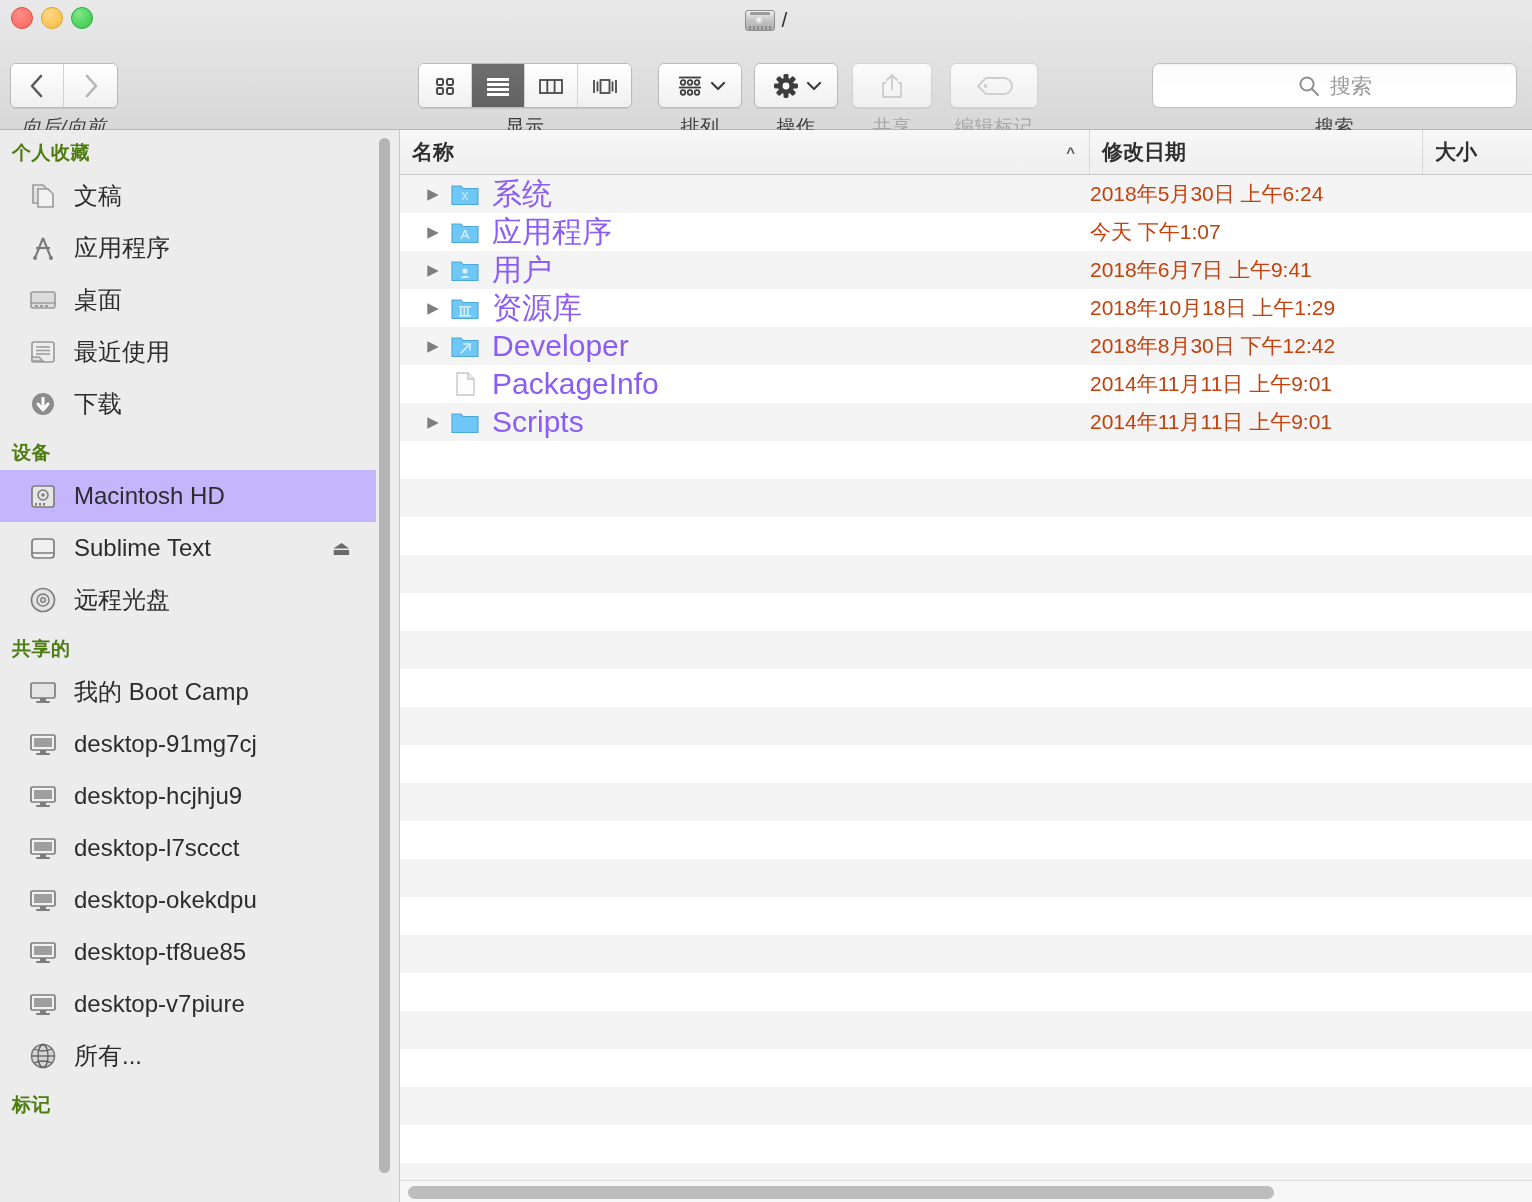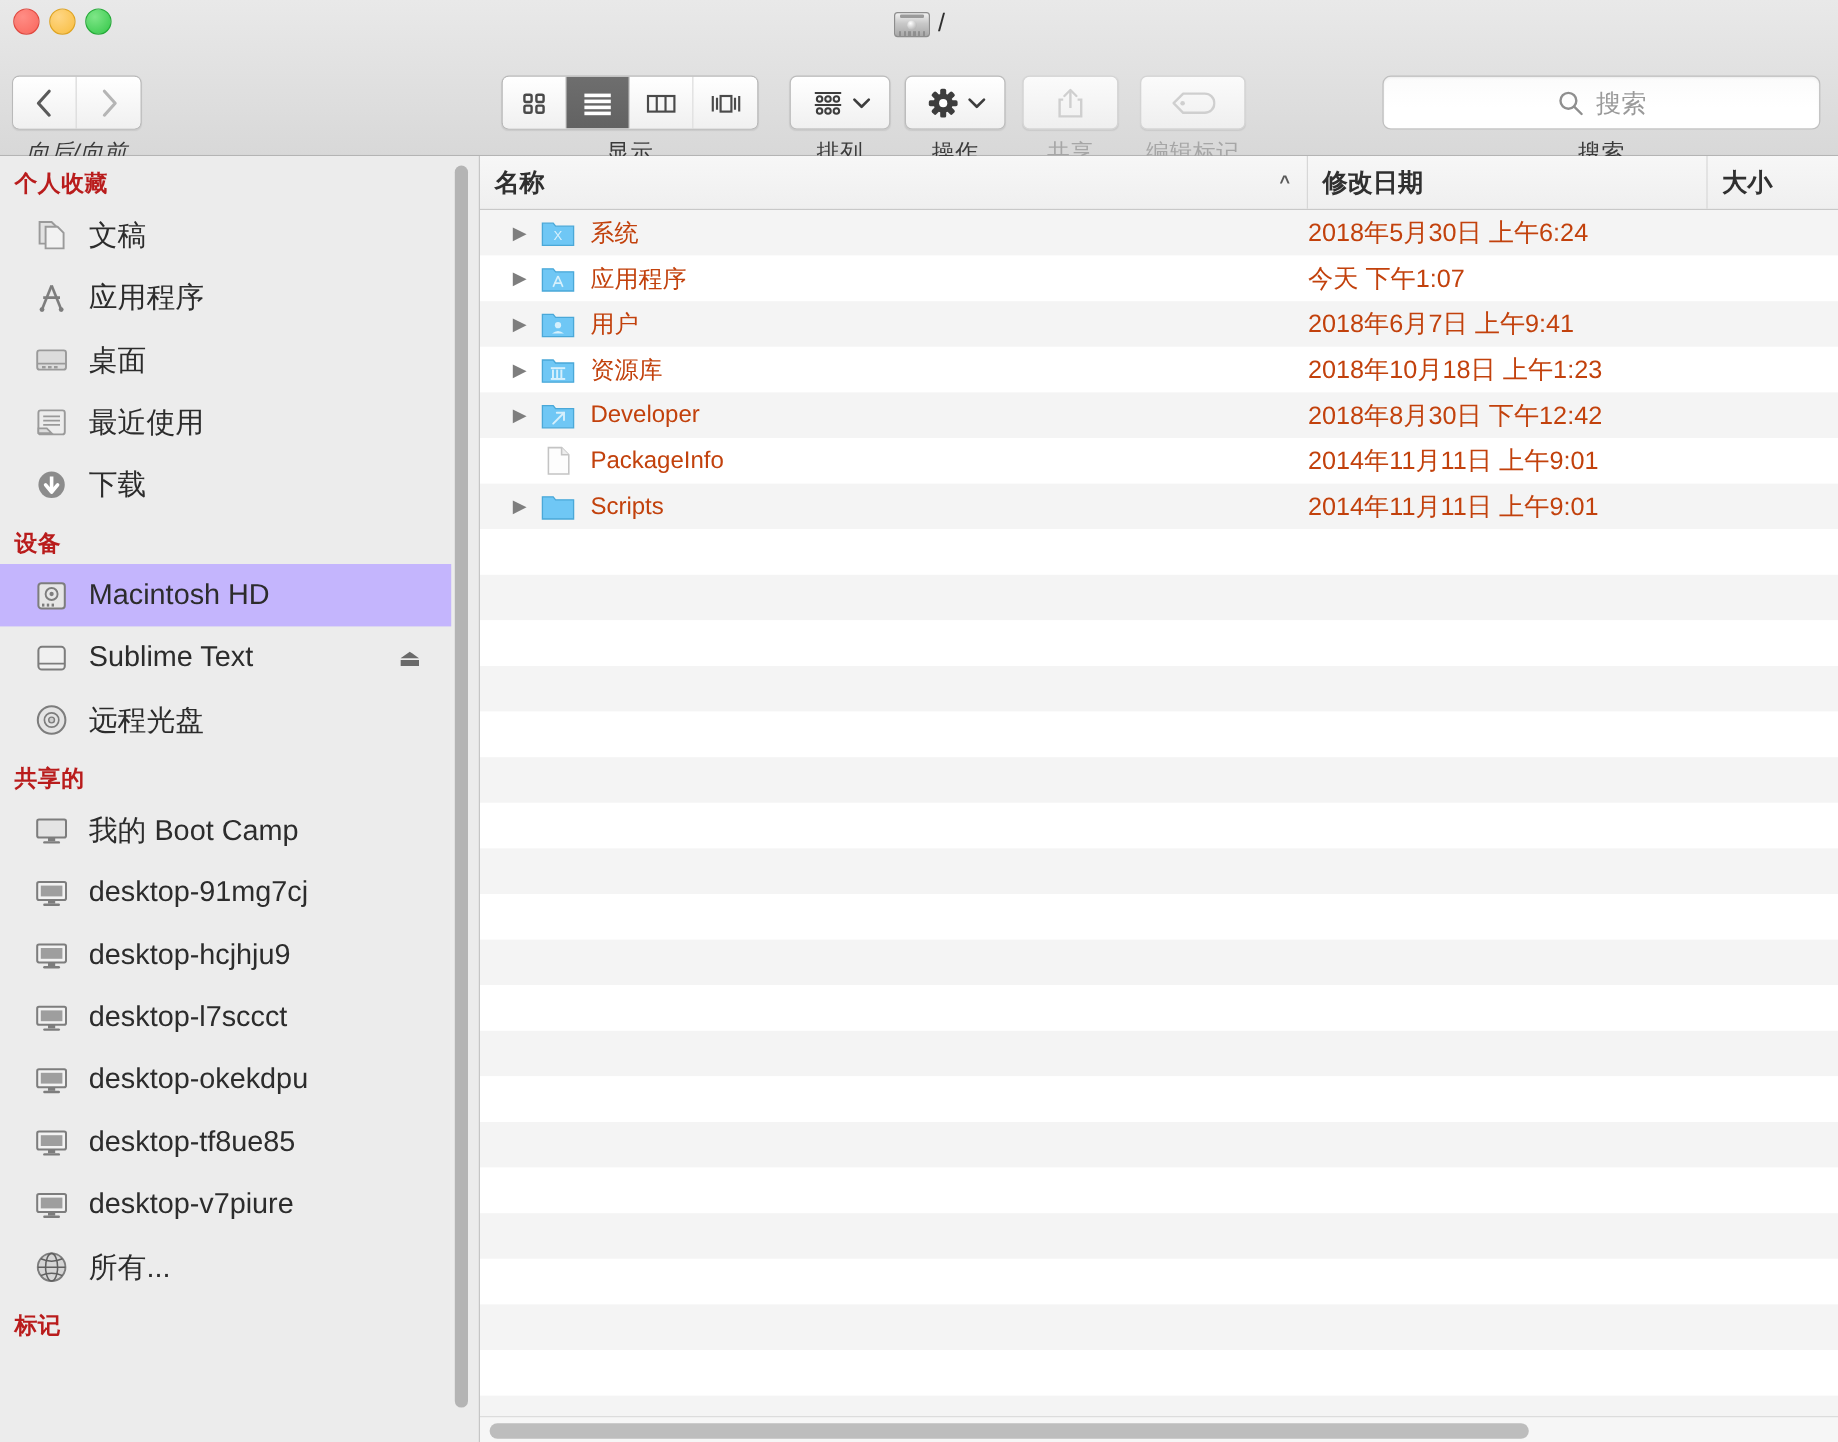--- a/index.html
+++ b/index.html
@@ -74,21 +74,21 @@
   .search-ph { font-size:21px; color:#9a9a9a; }
 
   
   .body-row { flex:1 1 auto; display:flex; min-height:0; position:relative; }
 
   
   .sidebar {
     width:400px; flex:0 0 400px; position:relative;
     background:#ececec; border-right:1px solid #c6c6c6; overflow:hidden;
   }
-  .sb-head { font-size:19px; color:#b91c1c; font-weight:bold; padding:10px 0 4px 12px; letter-spacing:.5px; }
+  .sb-head { font-size:19px; color:#4d7c0f; font-weight:bold; padding:10px 0 4px 12px; letter-spacing:.5px; }
   .sb-item { height:52px; display:flex; align-items:center; padding-left:26px; gap:14px; position:relative; }
   .sb-item.selected { background:#c4b5fd; margin-right:23px; }
   .sb-label { font-size:24px; color:#2c2c2c; white-space:nowrap; }
   .sb-icon { width:34px; height:34px; flex:0 0 34px; display:flex; align-items:center; justify-content:center; }
   .eject { position:absolute; right:48px; font-size:20px; color:#6a6a6a; }
 
   .sb-scrollbar { position:absolute; right:9px; top:8px; width:11px; height:1035px;
     background:#b4b4b4; border-radius:6px; }
 
   
@@ -103,21 +103,21 @@
   .col.date { flex:0 0 333px; }
   .col.size { flex:1 1 auto; border-right:none; }
   .sortcaret { position:absolute; right:14px; font-size:15px; color:#5a5a5a; }
 
   .rows { flex:1 1 auto; overflow:hidden; position:relative; }
   .row { height:38px; display:flex; align-items:center; }
   .row.odd  { background:#f4f4f4; }
   .row.even { background:#ffffff; }
   .row .disc { width:30px; flex:0 0 30px; text-align:center; font-size:15px; color:#7e7e7e; margin-left:18px; }
   .row .ficon { width:34px; flex:0 0 34px; display:flex; align-items:center; justify-content:center; margin-right:10px; }
-  .row .fname { font-size:20px; color:#c2410c; flex:0 0 598px; white-space:nowrap; overflow:hidden; }
+  .row .fname { font-size:30px; color:#8b5cf6; flex:0 0 598px; white-space:nowrap; overflow:hidden; }
   .row .fdate { font-size:21px; color:#c2410c; flex:0 0 333px; white-space:nowrap; }
   .row .fsize { font-size:21px; color:#5e5e5e; flex:1 1 auto; }
 
   .hscroll-track { position:absolute; left:0; right:0; bottom:0; height:22px;
     background:#f6f6f6; border-top:1px solid #dcdcdc; }
   .hscroll-thumb { position:absolute; left:8px; top:5px; width:866px; height:13px;
     background:#bdbdbd; border-radius:7px; }
 </style>
 </head>
 <body>
@@ -524,21 +524,21 @@
                 <g fill="#d6f0fc">
                   <rect x="9" y="11" width="12" height="1.6"></rect>
                   <rect x="10" y="13" width="1.6" height="7"></rect>
                   <rect x="13.5" y="13" width="1.6" height="7"></rect>
                   <rect x="17" y="13" width="1.6" height="7"></rect>
                   <rect x="9" y="20" width="12" height="1.6"></rect>
                 </g>
               </svg>
             </span>
             <span class="fname">资源库</span>
-            <span class="fdate">2018年10月18日 上午1:23</span>
+            <span class="fdate">2018年10月18日 上午1:29</span>
             <span class="fsize"></span>
           </div>
           <div class="row odd">
             <span class="disc">▶</span>
             <span class="ficon">
               <svg width="30" height="26" viewBox="0 0 30 26">
                 <path d="M2 5 h9 l2 2.5 H28 v16 H2 Z" fill="#6fc7f5" stroke="#4aa8d8" stroke-width="1.1"></path>
                 <g stroke="#d6f0fc" stroke-width="1.6" fill="none" stroke-linecap="round">
                   <line x1="11" y1="20" x2="20" y2="11"></line>
                   <polyline points="14,11 20,11 20,17"></polyline>

